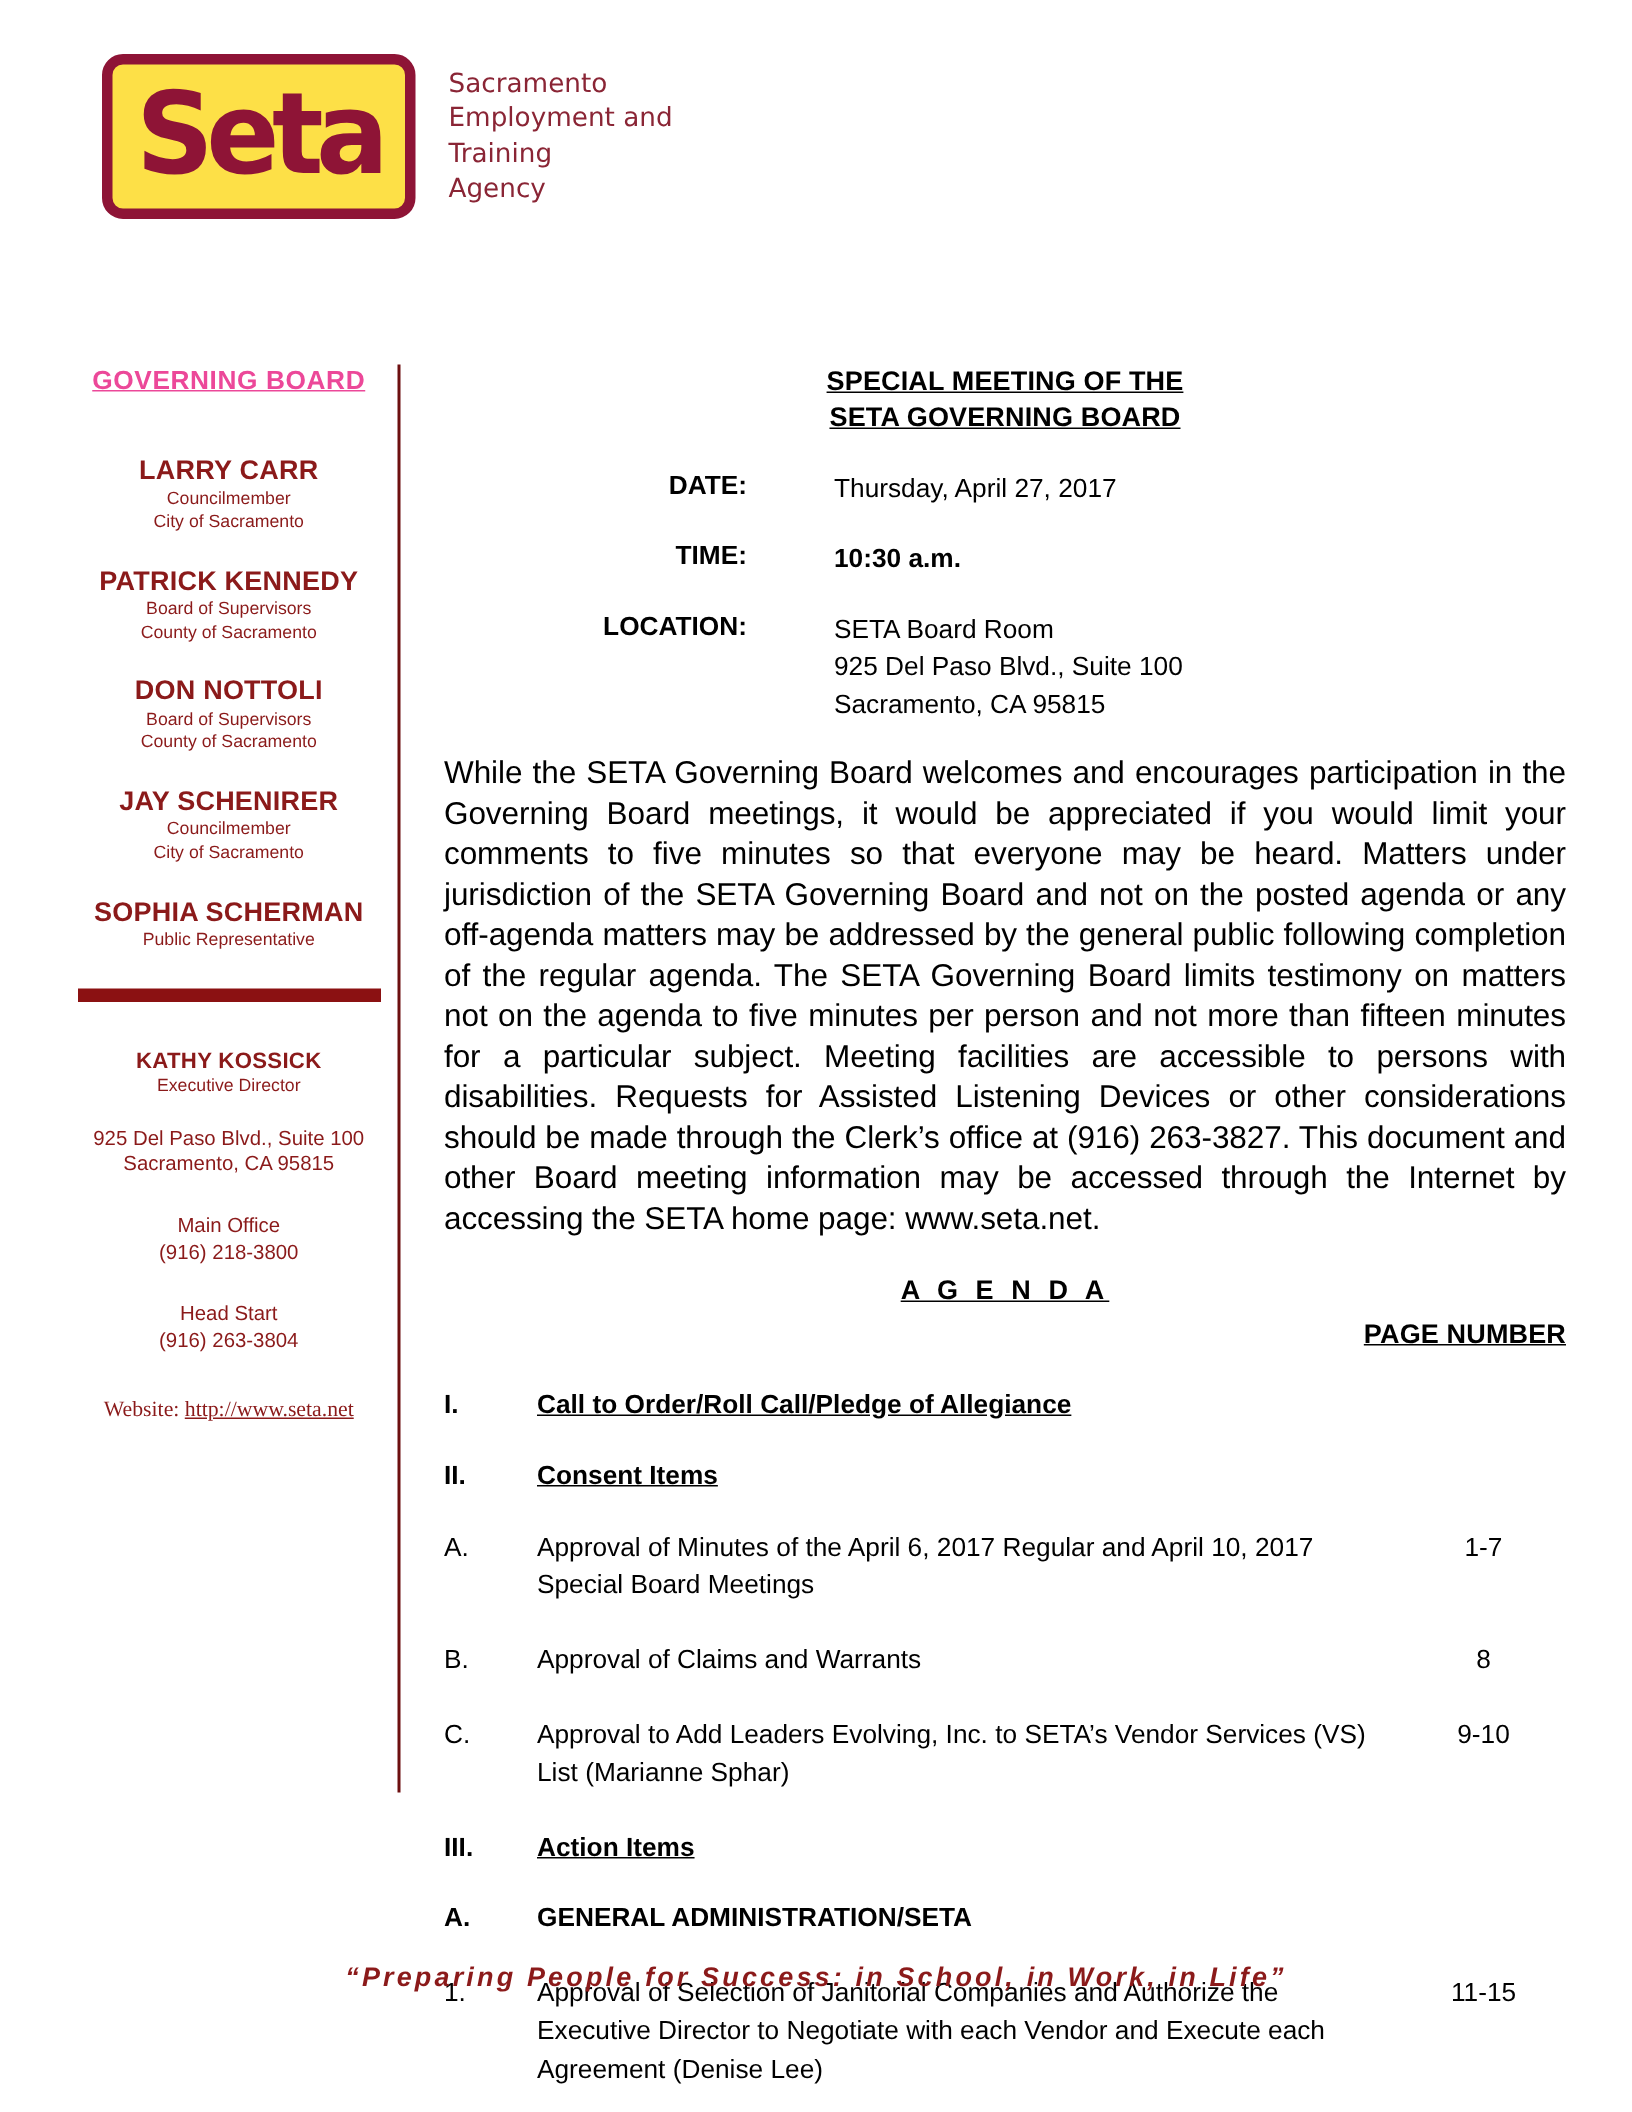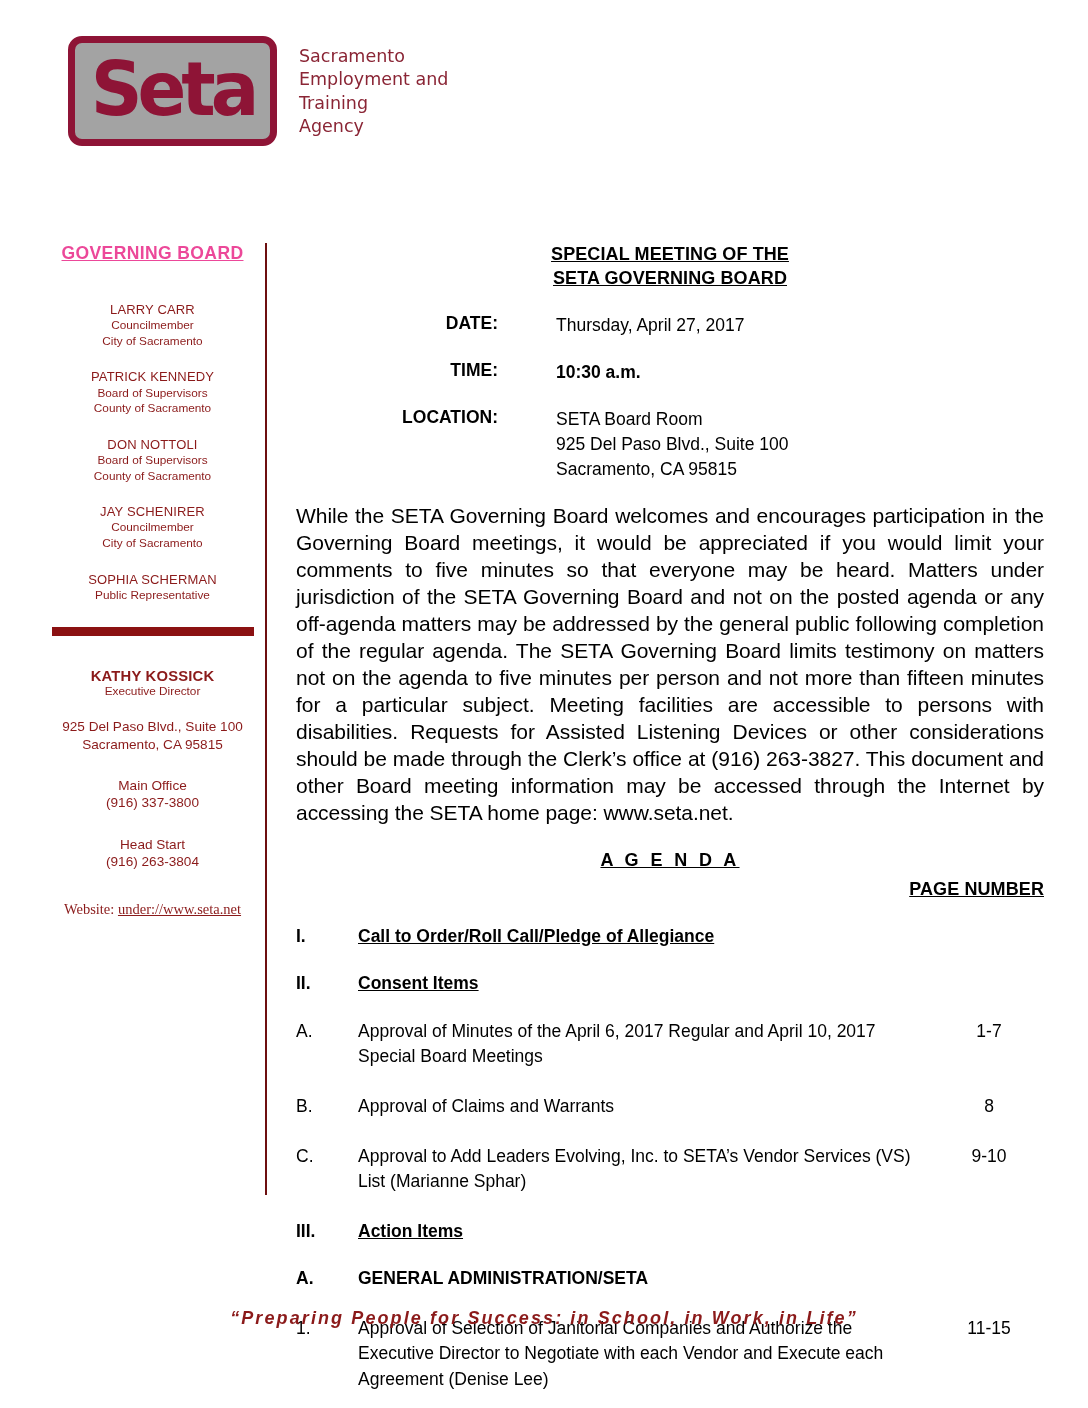--- a/index.html
+++ b/index.html
@@ -30,21 +30,21 @@
   }
   .logo-mark {
     width: 209px;
     height: 110px;
     border: 7px solid #8e1436;
     border-radius: 14px;
     box-sizing: border-box;
     display: flex;
     align-items: center;
     justify-content: center;
-    background: #a3a3a3;
+    background: #fde047;
     position: relative;
   }
   .logo-word {
     font-family: "DejaVu Sans", sans-serif;
     font-weight: bold;
     font-size: 72px;
     line-height: 1;
     color: #8e1436;
     letter-spacing: -5px;
     transform: scaleY(1.05);
@@ -72,22 +72,22 @@
   .sb-heading {
     font-size: 17.5px;
     font-weight: bold;
     text-decoration: underline;
     letter-spacing: 0.4px;
     color: #ec4899;
     margin-bottom: 38px;
   }
   .sb-member { margin-bottom: 20px; }
   .sb-name {
-    font-size: 13px;
-    font-weight: normal;
+    font-size: 18px;
+    font-weight: bold;
     letter-spacing: 0.15px;
     line-height: 1.25;
     color: #8B1A1A;
   }
   .sb-role {
     font-size: 11.8px;
     line-height: 1.32;
     color: #8B1A1A;
   }
   .sb-rule {
@@ -304,31 +304,31 @@
       <div class="sb-dir-title">Executive Director</div>
     </div>
 
     <div class="sb-addr">
       <div>925 Del Paso Blvd., Suite 100</div>
       <div>Sacramento, CA 95815</div>
     </div>
 
     <div class="sb-phone">
       <div>Main Office</div>
-      <div>(916) 337-3800</div>
+      <div>(916) 218-3800</div>
     </div>
 
     <div class="sb-phone">
       <div>Head Start</div>
       <div>(916) 263-3804</div>
     </div>
 
     <div class="sb-web">
       <span>Website:</span>
-      <span class="url">under://www.seta.net</span>
+      <span class="url">http://www.seta.net</span>
     </div>
   </div>
 
   <div class="vline"></div>
 
   <div class="main">
 
     <div class="doc-title">
       <span>SPECIAL MEETING OF THE</span><br>
       <span>SETA GOVERNING BOARD</span>

